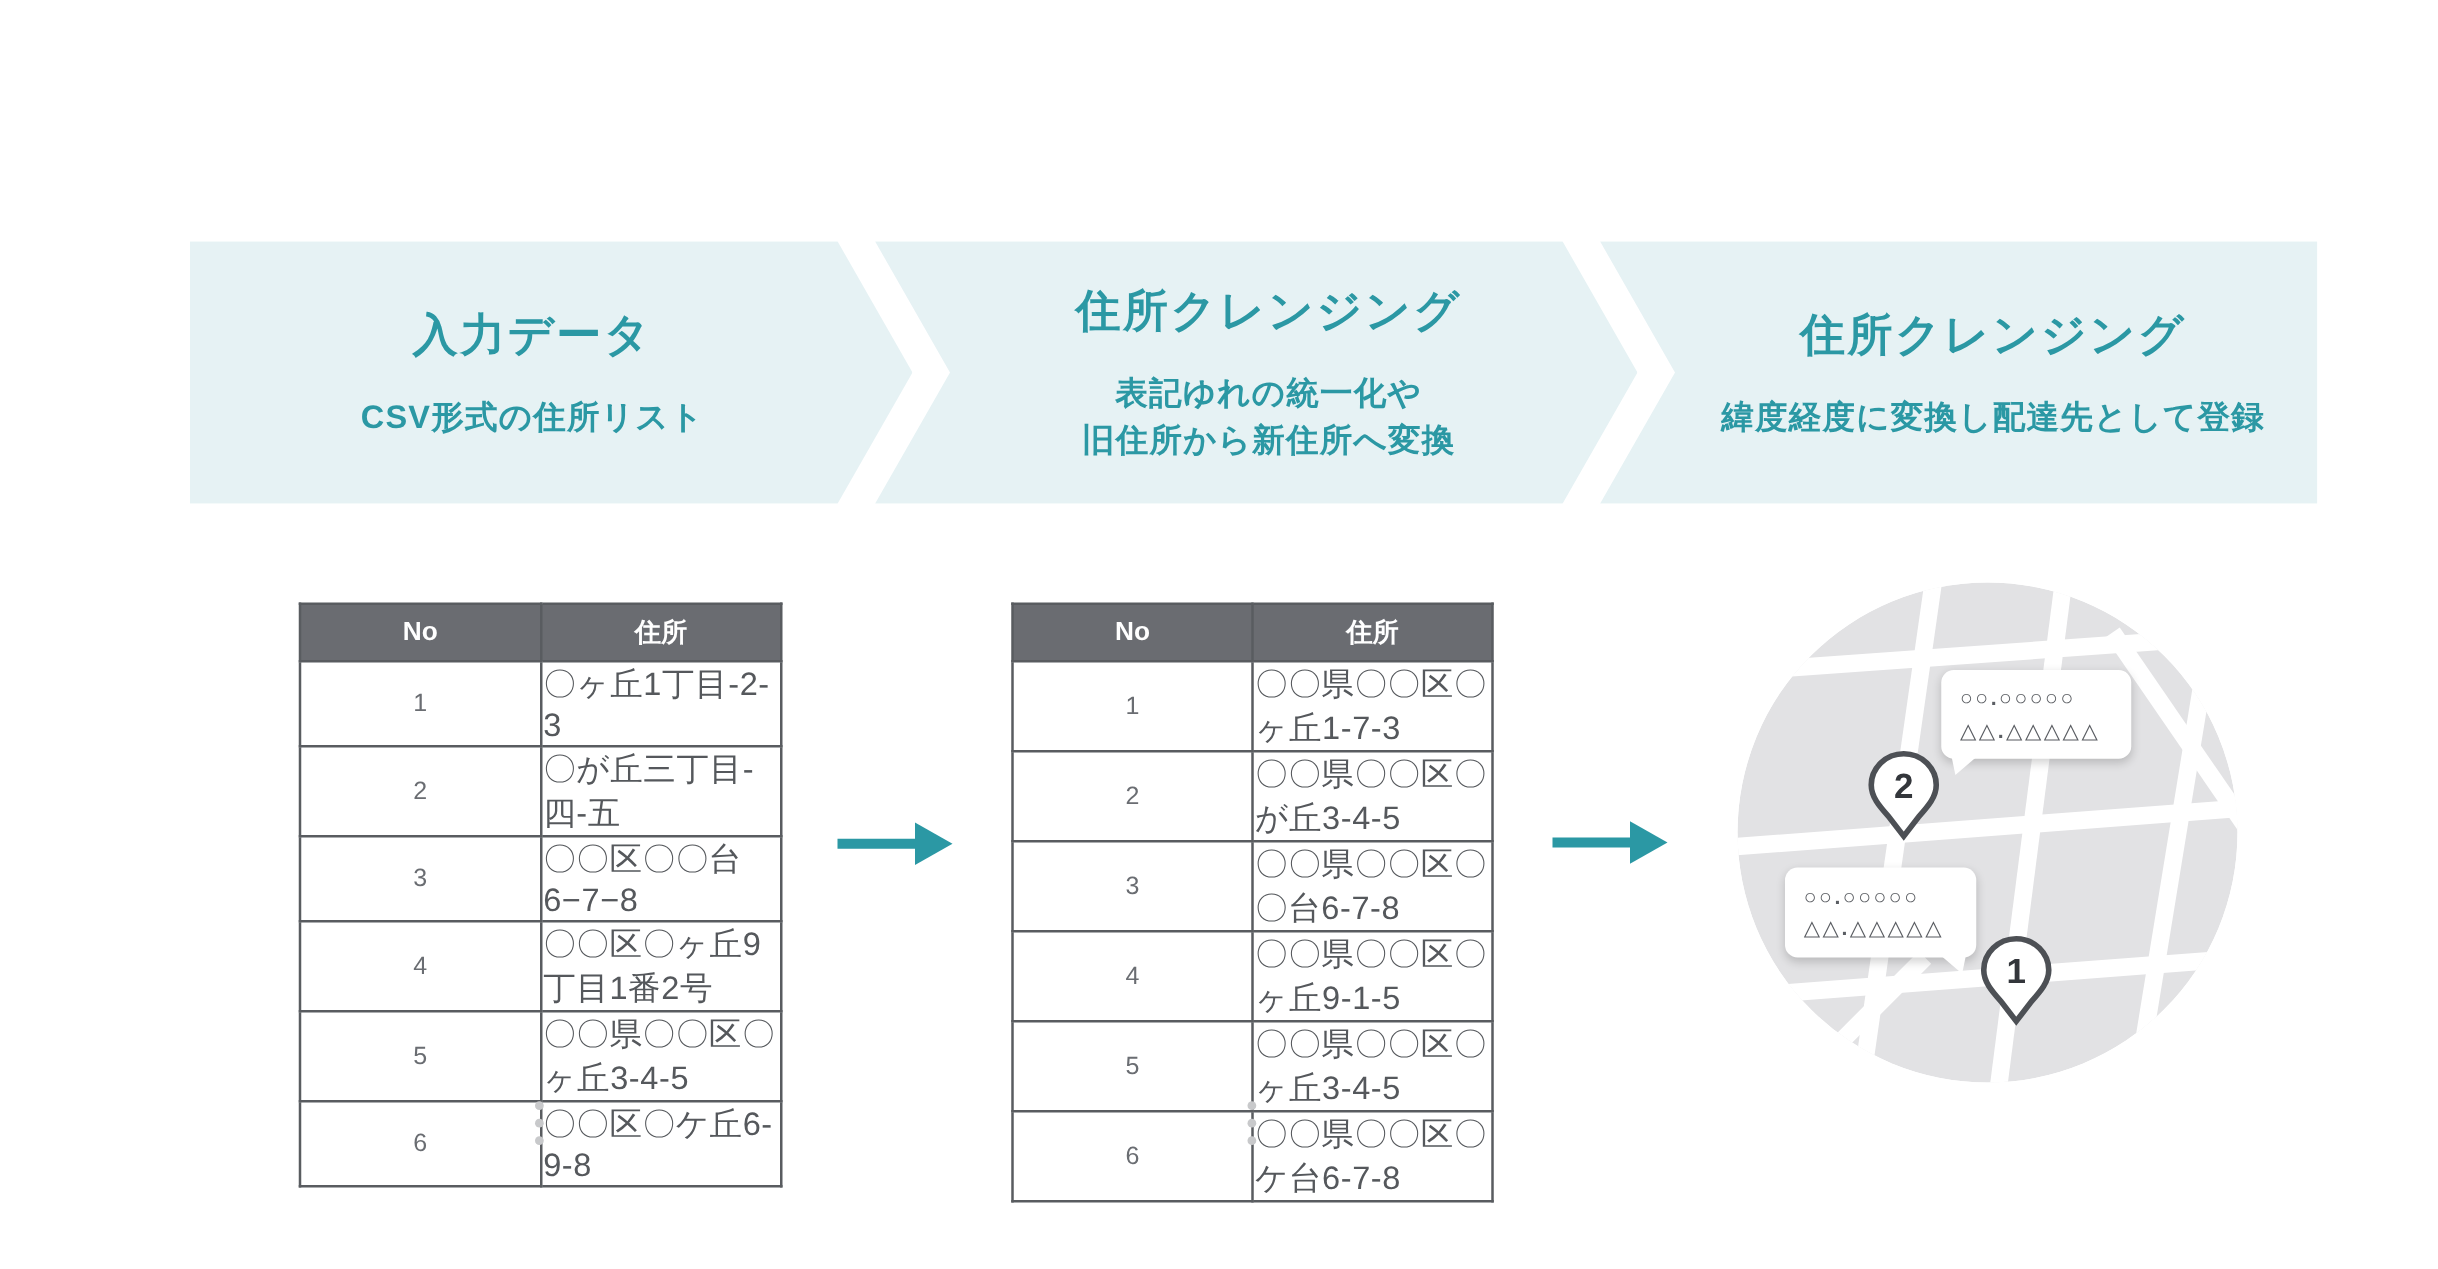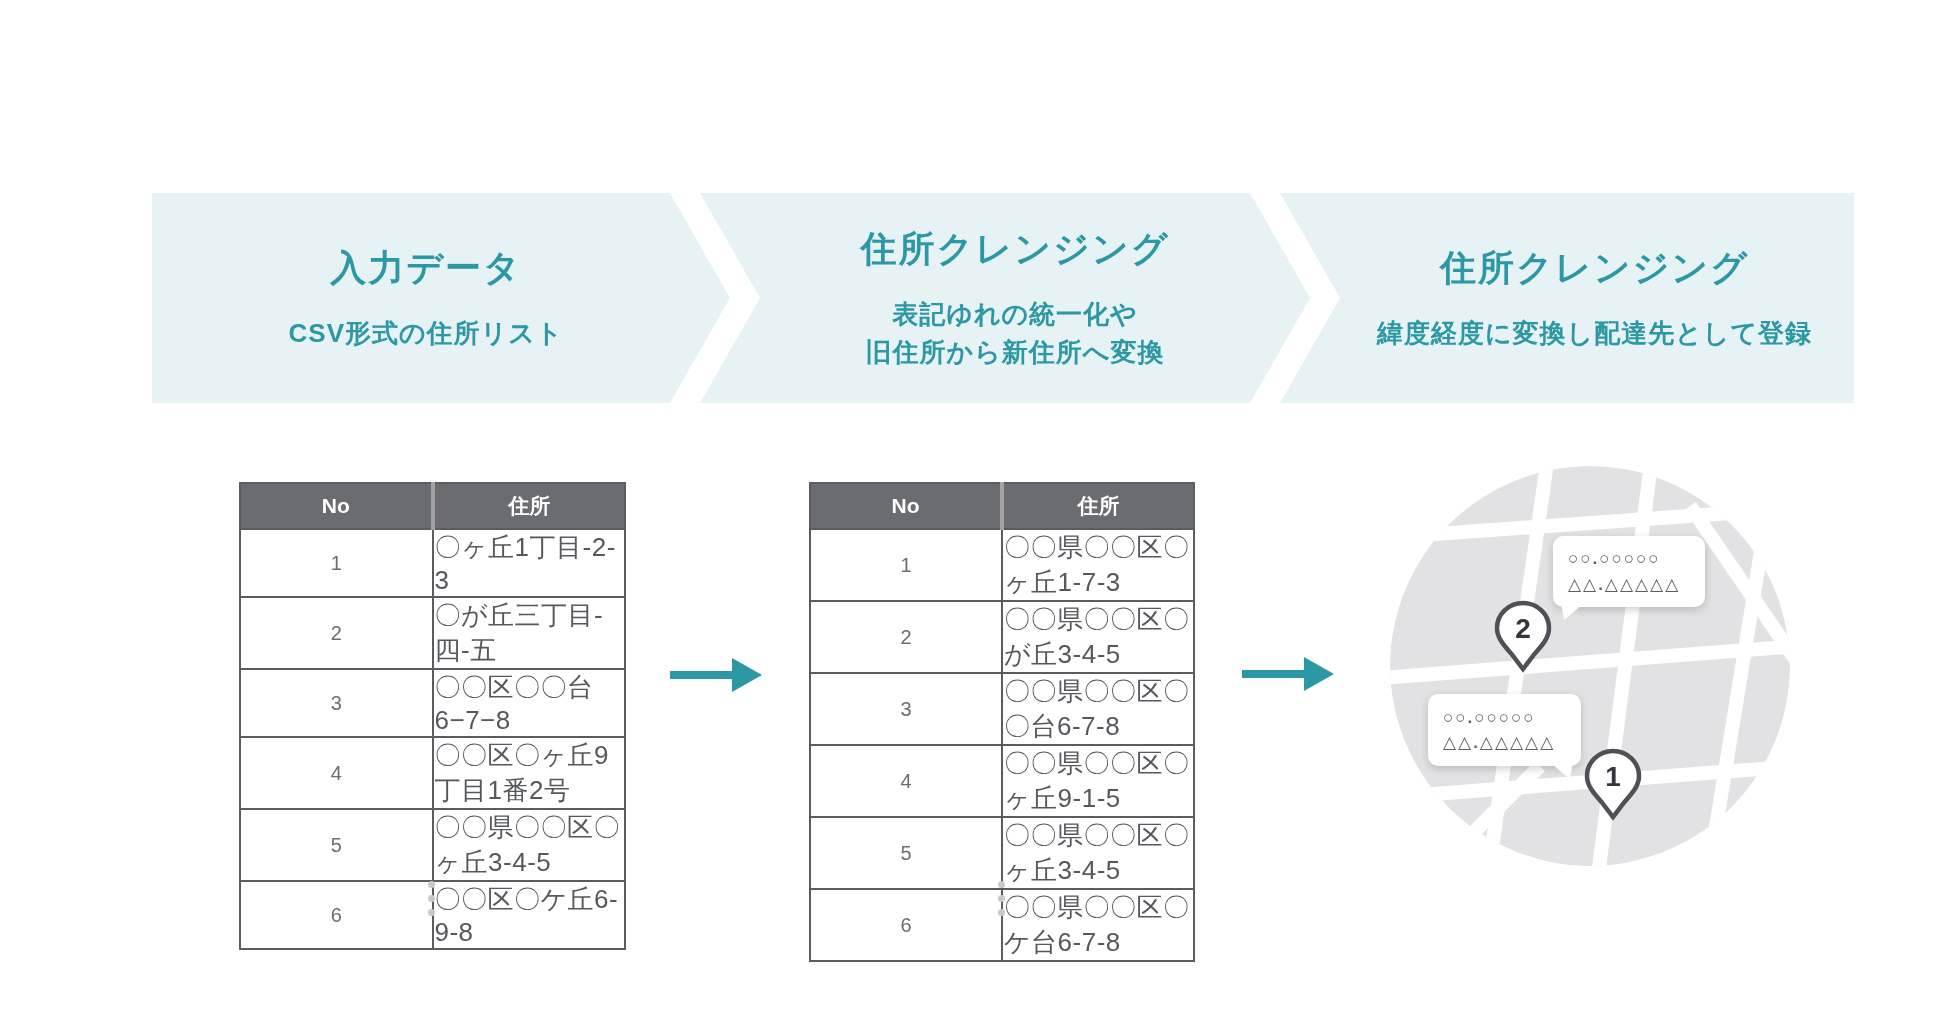--- a/index.html
+++ b/index.html
@@ -21,21 +21,21 @@
   .seg3 { left:1128px; width:574px; padding-left:55px;
           clip-path:polygon(0 0, 100% 0, 100% 100%, 0 100%, 60px 50%); }
 
   
   table.dtable { position:absolute; border-collapse:collapse; background:#ffffff; table-layout:fixed; }
   #table-input { left:211px; top:482px; width:387px; }
   #table-clean { left:781px; top:482px; width:386px; }
   .dtable th, .dtable td { border:2px solid #595c60; }
   .dtable th { background:#6a6c71; color:#ffffff; font-size:21px; font-weight:bold;
                height:46px; text-align:center; }
-  .dtable th.col-addr { border-left:4px solid #a3a3a3; }
+  .dtable th.col-addr { border-left:2px solid #a3a3a3; }
   .dtable td { height:58px; }
   .dtable td.cell-no { width:54px; text-align:center; color:#6a6d72; font-size:20px; }
   .dtable td.cell-addr { padding-left:1px; color:#55585c; font-size:26px; font-weight:500;
                          letter-spacing:0.5px; }
 
   
   .arrow { position:absolute; width:96px; height:42px; }
 
   
   .vdots { position:absolute; width:8px; display:flex; flex-direction:column; gap:7px; }

